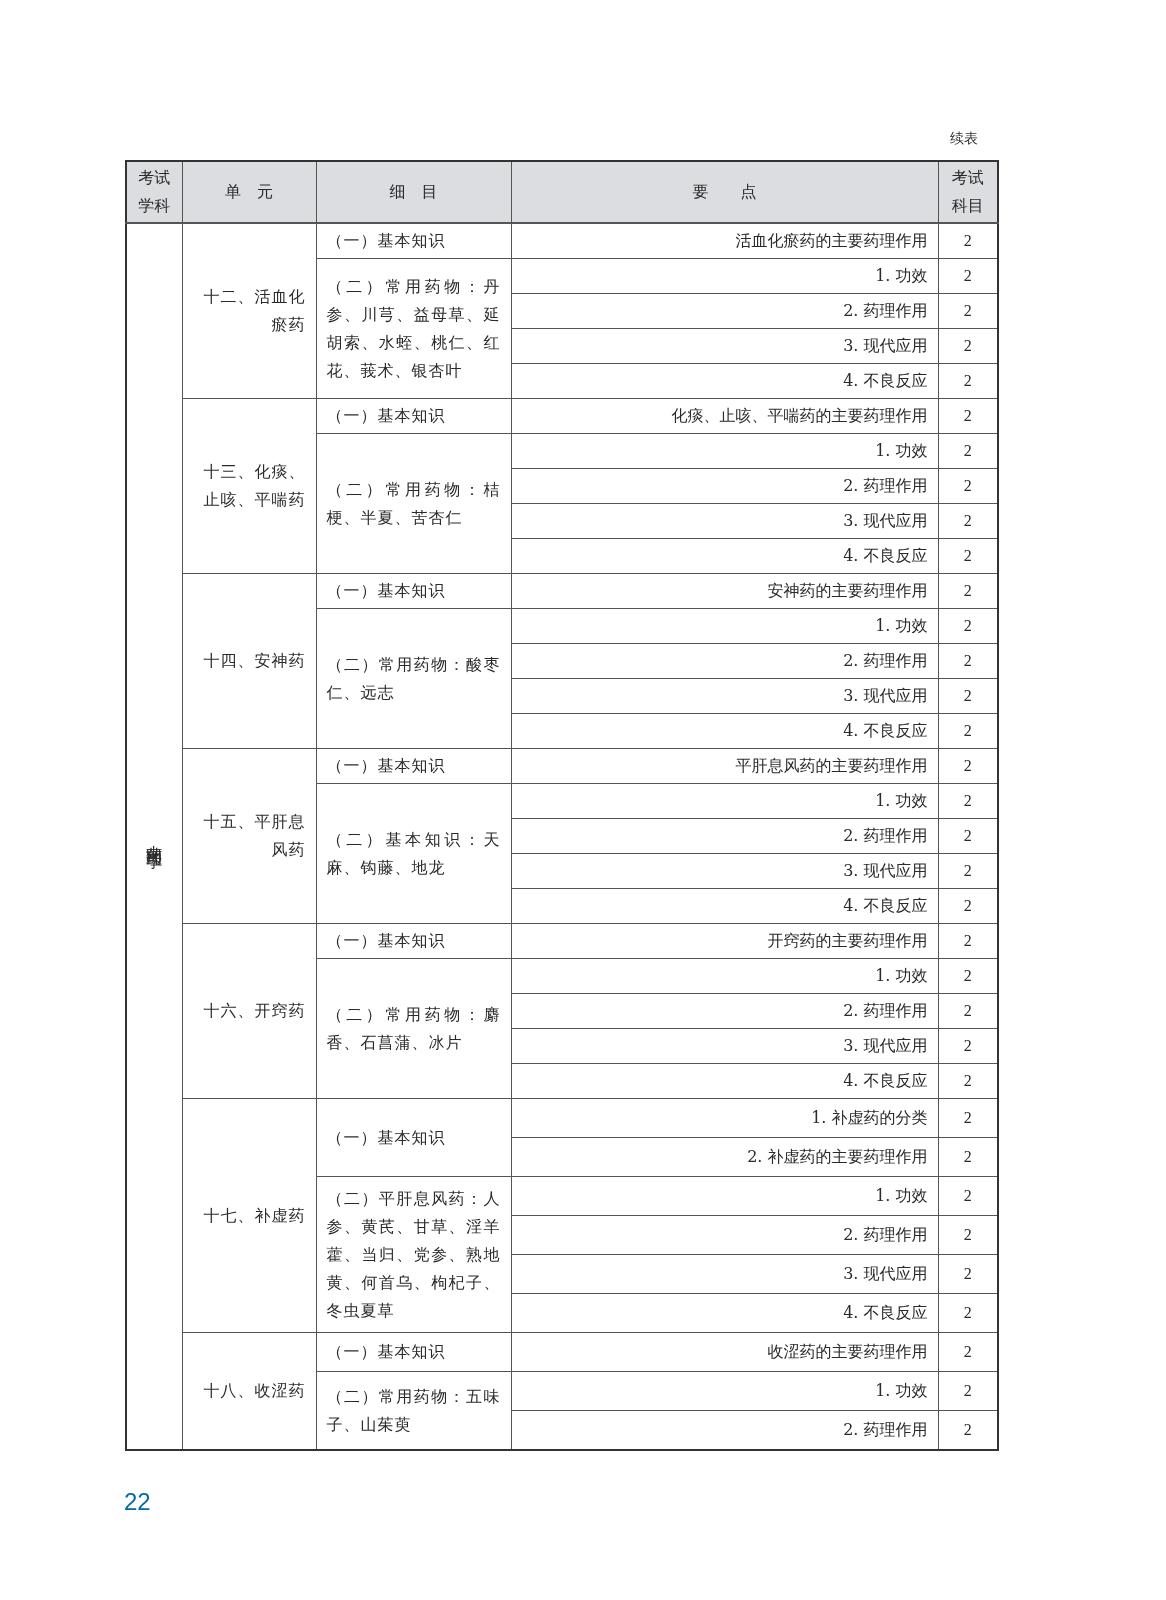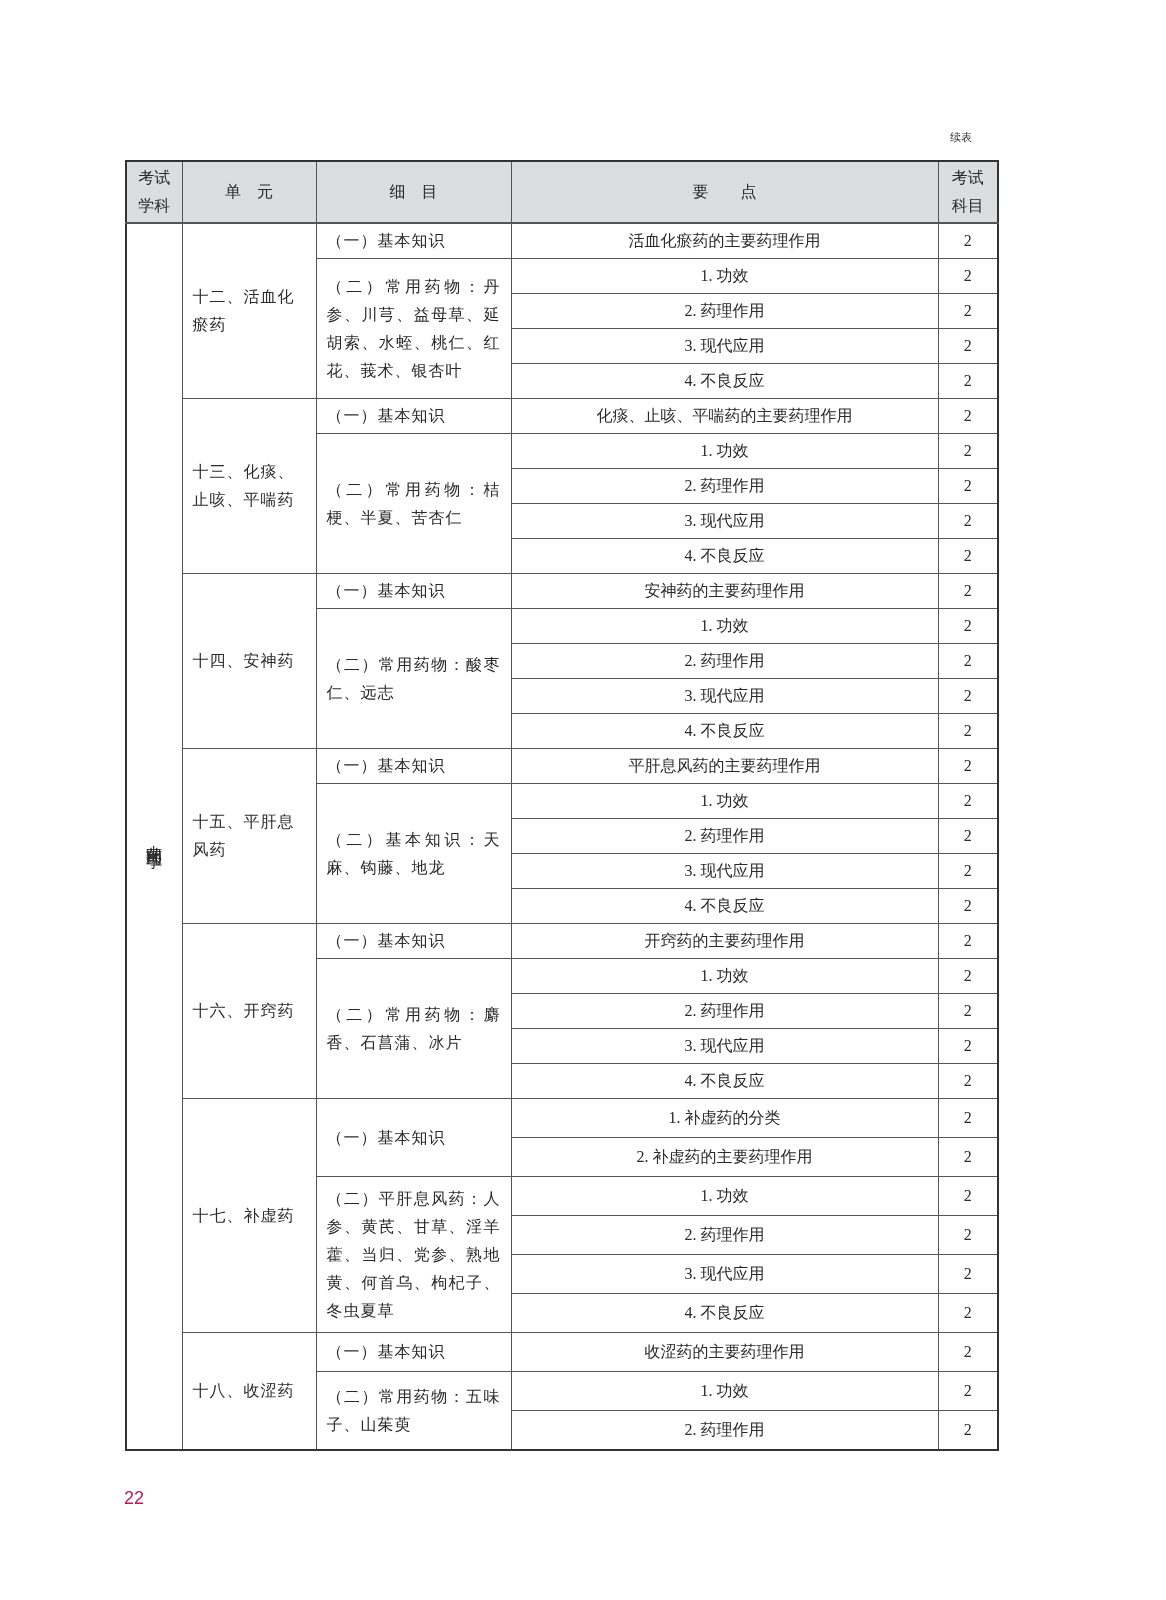--- a/index.html
+++ b/index.html
@@ -3,21 +3,21 @@
 <meta charset="utf-8">
 <style>
   html, body { margin: 0; padding: 0; background: #ffffff; }
   body {
     width: 1166px; height: 1600px; position: relative; overflow: hidden;
     font-family: "DejaVu Serif", "Liberation Serif", serif;
     color: #2a2a2a;
   }
   .cont-label {
     position: absolute; left: 950px; top: 130px;
-    font-size: 11px; color: #333;
+    font-size: 14px; color: #333;
   }
   table.syl {
     position: absolute; left: 125px; top: 160px;
     width: 872px;
     border-collapse: collapse;
     table-layout: fixed;
     border: 2px solid #333;
   }
   table.syl td, table.syl th {
     border: 1px solid #555;
@@ -37,30 +37,30 @@
   td.subject {
     text-align: center;
     padding: 0;
   }
   td.subject span {
     display: inline-block;
     writing-mode: vertical-rl;
     letter-spacing: 2px;
     line-height: 20px;
   }
-  td.unit { text-align: left; padding: 0 12px; letter-spacing: 1px; }
+  td.unit { text-align: right; padding: 0 12px; letter-spacing: 1px; }
   td.detail { text-align: left; padding: 0 10px; letter-spacing: 1px; text-align: justify; margin-top: 9px; }
-  td.point { text-align: center; padding-left: 12px; font-family: Liberation Serif, serif; }
+  td.point { text-align: right; padding-left: 12px; }
   td.score { text-align: center; font-family: "Liberation Serif", serif; font-size: 17px; }
   tr.r35 td { height: 34px; }
   tr.r39 td { height: 38px; }
   .page-num {
     position: absolute; left: 124px; top: 1488px;
     font-family: "Liberation Sans", sans-serif;
-    font-size: 18px; color: #be185d;
+    font-size: 24px; color: #0369a1;
   }
 </style>
 </head>
 <body>
 
 <div class="cont-label">续表</div>
 
 <table class="syl">
   <colgroup>
     <col style="width:56px">

